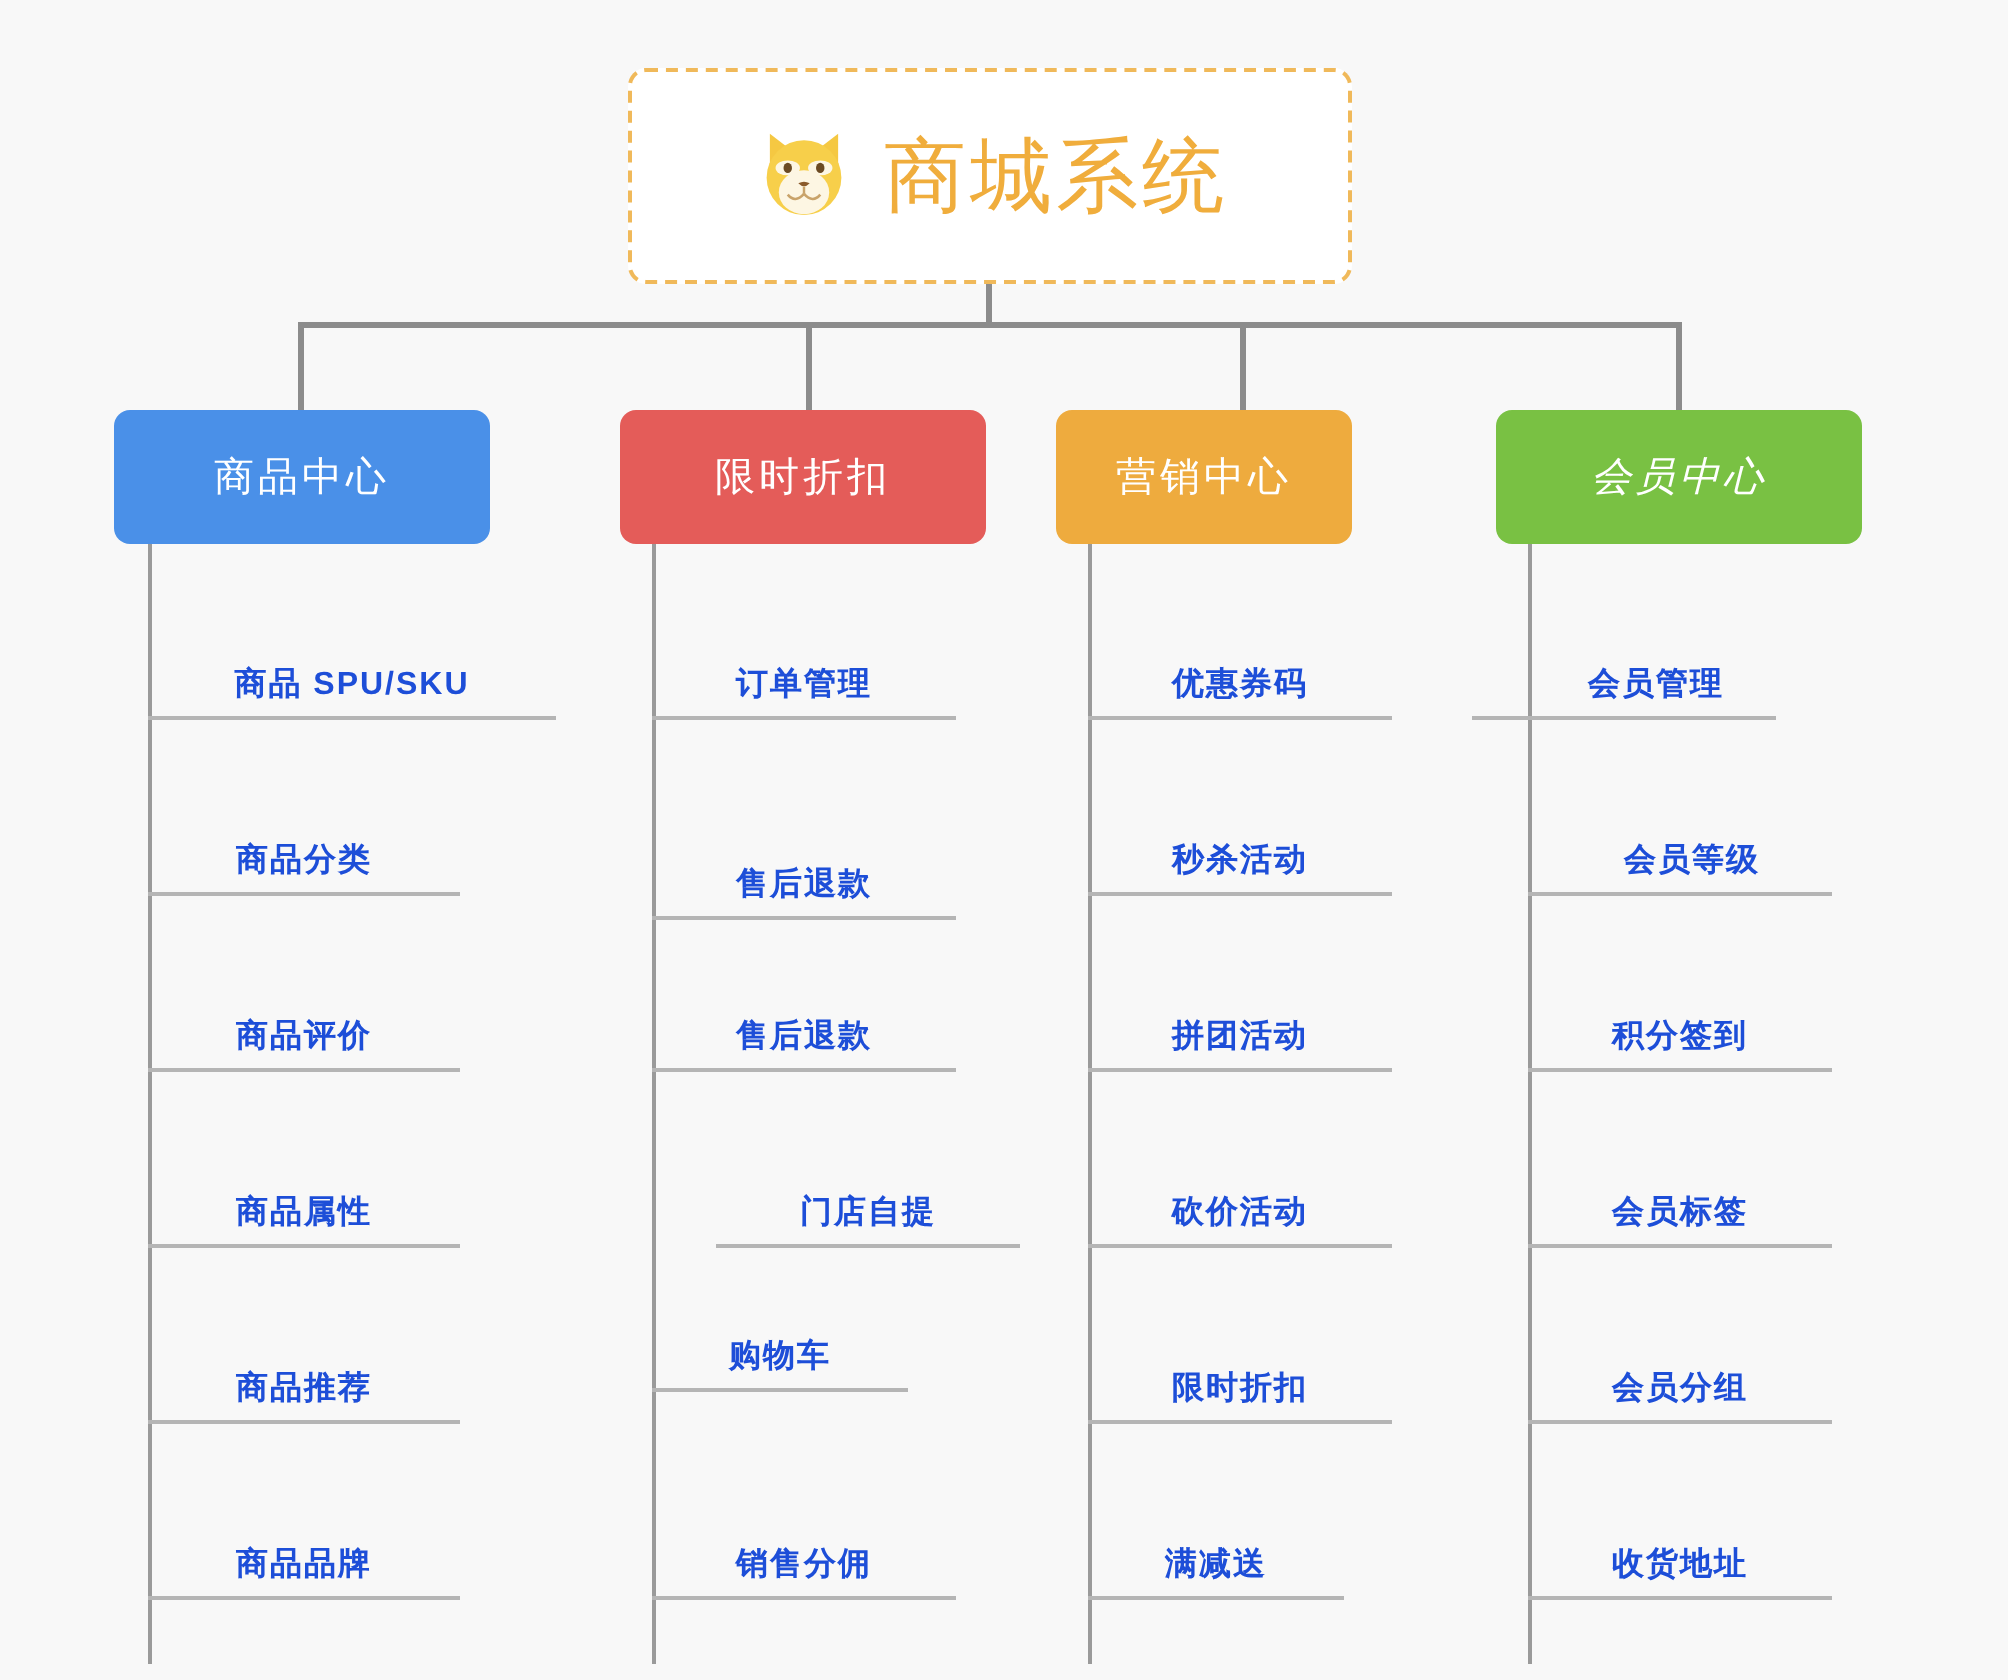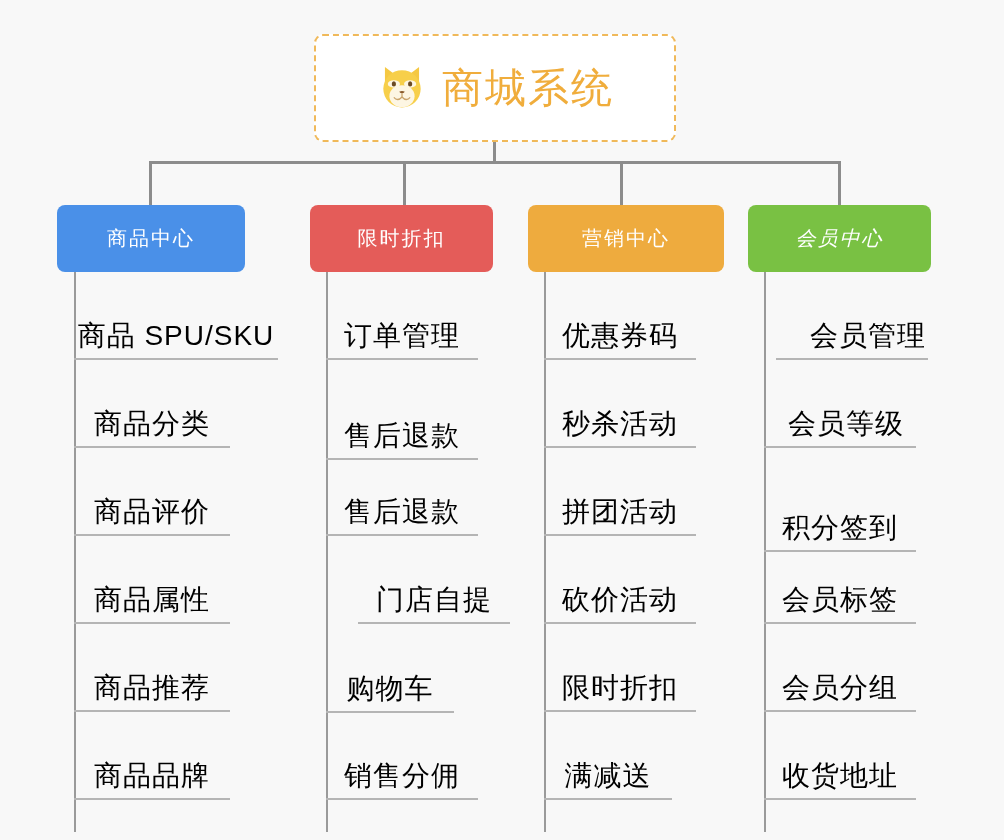--- a/index.html
+++ b/index.html
@@ -90,25 +90,26 @@
     position: absolute;
     height: 88px;
     box-sizing: border-box;
     border-bottom: 2px solid #b5b5b5;
     display: flex;
     align-items: flex-end;
     justify-content: center;
     padding-bottom: 6px;
   }
   .leaf-label {
-    font-size: 28px;
-    color: #000000;
+    font-size: 16px;
+    color: #1d4ed8;
     white-space: nowrap;
     letter-spacing: 1px;
     line-height: 1.1;
+    font-weight: bold;
   }
 </style>
 </head>
 <body>
 
 <div id="chart-root">
 
   <div class="root-node">
     <svg class="root-emoji" viewBox="0 0 64 64">
 
@@ -177,30 +178,30 @@
       </div>
     <div class="leaf" style="left:326px; top:155px; width:152px;margin-top:12px;">
         <span class="leaf-label">售后退款</span>
       </div>
     <div class="leaf" style="left:326px; top:243px; width:152px;">
         <span class="leaf-label">售后退款</span>
       </div>
     <div class="leaf" style="left:326px; top:331px; width:152px;margin-left:32px;">
         <span class="leaf-label">门店自提</span>
       </div>
-    <div class="leaf" style="left:326px; top:420px; width:128px;">
+    <div class="leaf" style="left:326px; top:403px; width:128px;">
         <span class="leaf-label">购物车</span>
       </div>
     <div class="leaf" style="left:326px; top:507px; width:152px;">
         <span class="leaf-label">销售分佣</span>
       </div>
   </div>
 
   <div class="column" style="left:0px;">
-    <div class="cat-box" style="left:528px; width:196px; background:#eeab3e;">
+    <div class="cat-box" style="left:528px; width:148px; background:#eeab3e;">
       <span>营销中心</span>
     </div>
     <div class="trunk" style="left:544px; top:67px; height:560px;"></div>
     <div class="leaf" style="left:544px; top:67px;  width:152px;">
         <span class="leaf-label">优惠券码</span>
       </div>
     <div class="leaf" style="left:544px; top:155px; width:152px;">
         <span class="leaf-label">秒杀活动</span>
       </div>
     <div class="leaf" style="left:544px; top:243px; width:152px;">
@@ -215,27 +216,27 @@
     <div class="leaf" style="left:544px; top:507px; width:128px;align-items:flex-end;">
         <span class="leaf-label">满减送</span>
       </div>
   </div>
 
   <div class="column" style="left:0px;">
     <div class="cat-box" style="left:748px; width:183px; background:#79c143;font-style:italic;">
       <span>会员中心</span>
     </div>
     <div class="trunk" style="left:764px; top:67px; height:560px;"></div>
-    <div class="leaf" style="left:776px; top:67px;  width:152px;padding-left:32px;">
+    <div class="leaf" style="left:736px; top:67px;  width:152px;padding-left:32px;">
         <span class="leaf-label">会员管理</span>
       </div>
     <div class="leaf" style="left:764px; top:155px; width:152px;padding-left:12px;">
         <span class="leaf-label">会员等级</span>
       </div>
-    <div class="leaf" style="left:764px; top:243px; width:152px;margin-top:16px;">
+    <div class="leaf" style="left:764px; top:243px; width:152px;">
         <span class="leaf-label">积分签到</span>
       </div>
     <div class="leaf" style="left:764px; top:331px; width:152px;">
         <span class="leaf-label">会员标签</span>
       </div>
     <div class="leaf" style="left:764px; top:419px; width:152px;">
         <span class="leaf-label">会员分组</span>
       </div>
     <div class="leaf" style="left:764px; top:507px; width:152px;">
         <span class="leaf-label">收货地址</span>

